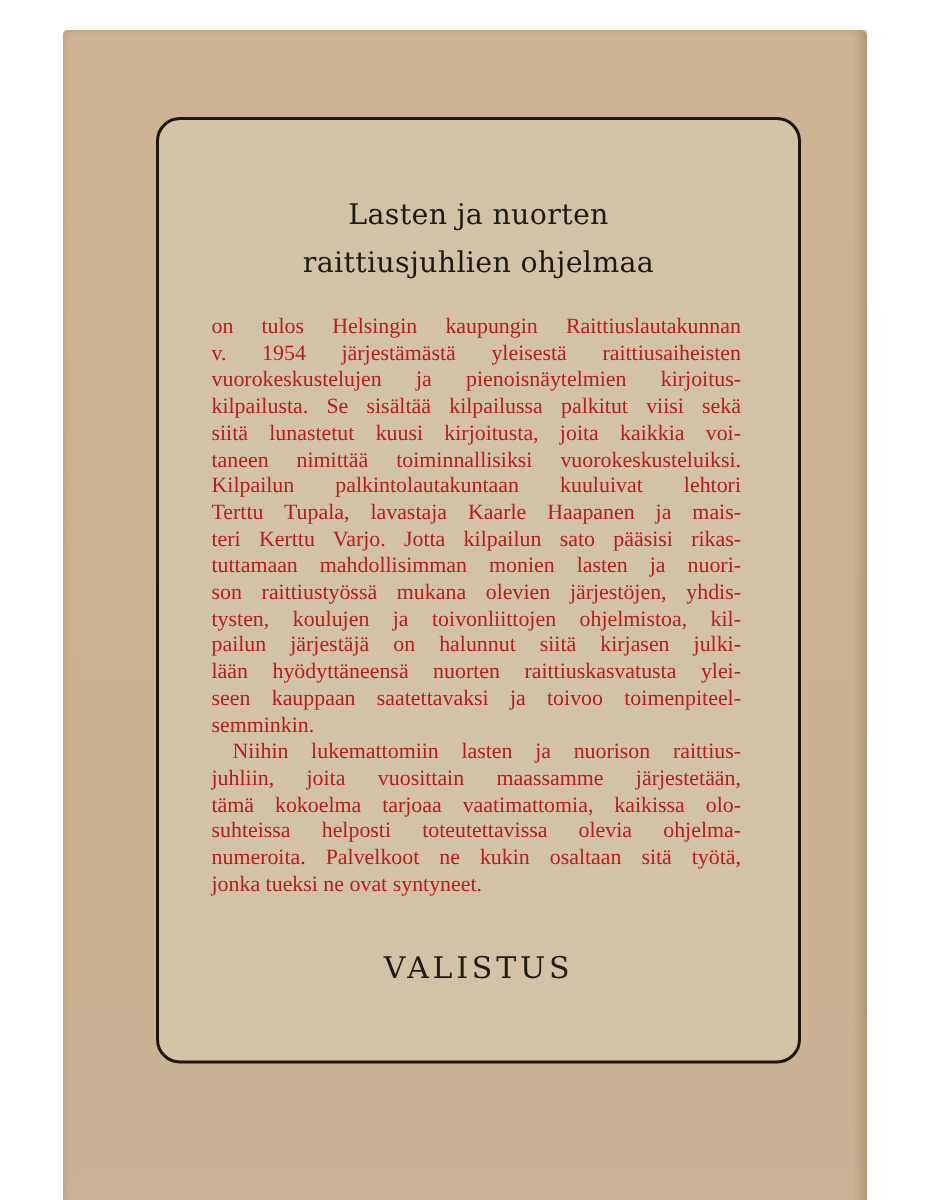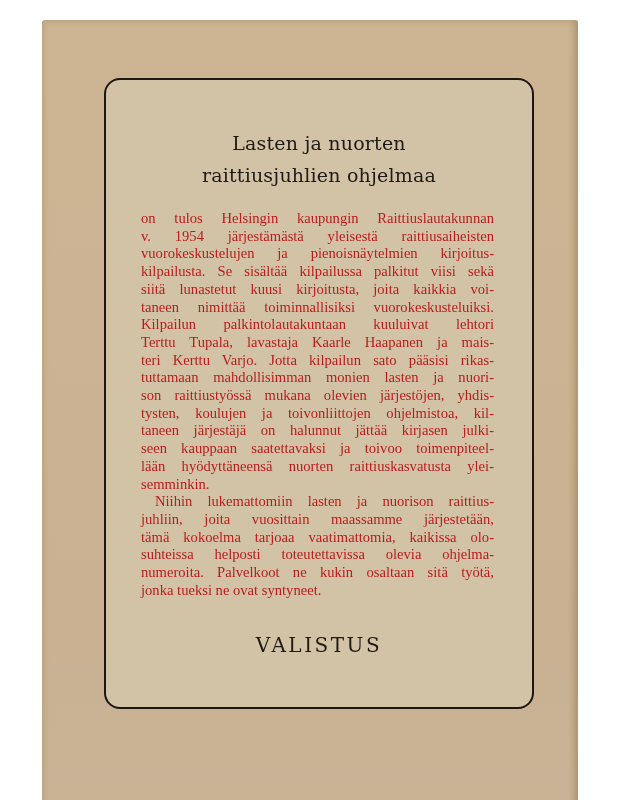--- a/index.html
+++ b/index.html
@@ -86,23 +86,23 @@
         <span class="line">vuorokeskustelujen ja pienoisnäytelmien kirjoitus-</span>
         <span class="line">kilpailusta. Se sisältää kilpailussa palkitut viisi sekä</span>
         <span class="line">siitä lunastetut kuusi kirjoitusta, joita kaikkia voi-</span>
         <span class="line">taneen nimittää toiminnallisiksi vuorokeskusteluiksi.</span>
         <span class="line">Kilpailun palkintolautakuntaan kuuluivat lehtori</span>
         <span class="line">Terttu Tupala, lavastaja Kaarle Haapanen ja mais-</span>
         <span class="line">teri Kerttu Varjo. Jotta kilpailun sato pääsisi rikas-</span>
         <span class="line">tuttamaan mahdollisimman monien lasten ja nuori-</span>
         <span class="line">son raittiustyössä mukana olevien järjestöjen, yhdis-</span>
         <span class="line">tysten, koulujen ja toivonliittojen ohjelmistoa, kil-</span>
-        <span class="line">taneen järjestäjä on halunnut jättää kirjasen julki-</span>
+        <span class="line">pailun järjestäjä on halunnut siitä kirjasen julki-</span>
+        <span class="line">lään hyödyttäneensä nuorten raittiuskasvatusta ylei-</span>
         <span class="line">seen kauppaan saatettavaksi ja toivoo toimenpiteel-</span>
-        <span class="line">lään hyödyttäneensä nuorten raittiuskasvatusta ylei-</span>
         <span class="line last">semminkin.</span>
       </div>
       <div>
         <span class="line indent">Niihin lukemattomiin lasten ja nuorison raittius-</span>
         <span class="line">juhliin, joita vuosittain maassamme järjestetään,</span>
         <span class="line">tämä kokoelma tarjoaa vaatimattomia, kaikissa olo-</span>
         <span class="line">suhteissa helposti toteutettavissa olevia ohjelma-</span>
         <span class="line">numeroita. Palvelkoot ne kukin osaltaan sitä työtä,</span>
         <span class="line last">jonka tueksi ne ovat syntyneet.</span>
       </div>

